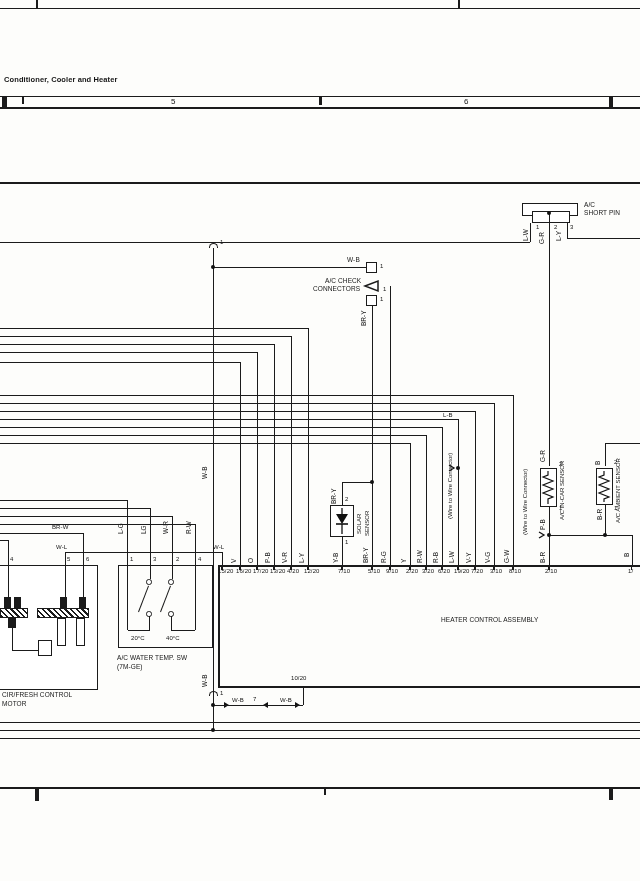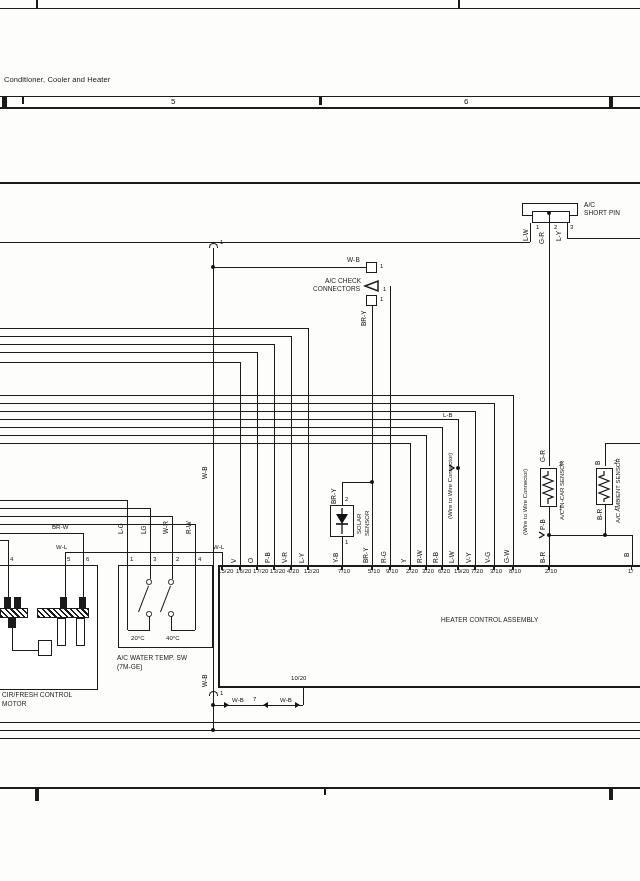--- a/index.html
+++ b/index.html
@@ -2,21 +2,21 @@
 <html><head>
 <meta charset="utf-8">
 <style>
   html,body{margin:0;padding:0;background:#9a9a9a}
   .page{position:relative;width:640px;height:881px;background:#fdfdfb;overflow:hidden;
         font-family:"Liberation Sans",sans-serif;color:#151515}
   .w{position:absolute;background:#1b1b1b}
   .lbl{position:absolute;font-size:6.5px;line-height:7.5px;white-space:nowrap;letter-spacing:.1px}
   .sm{font-size:6px;line-height:7px}
   .b8{font-size:8px;line-height:9px}
-  .ttl{font-size:7.5px;font-weight:normal;line-height:9px}
+  .ttl{font-size:7.5px;font-weight:bold;line-height:9px}
   .vl{position:absolute;font-size:6.5px;height:8px;line-height:8px;transform:rotate(-90deg);white-space:nowrap}
   .vs{font-size:6px}
   .box{position:absolute;border:1.6px solid #1b1b1b;background:#fff;box-sizing:border-box}
   .dot{position:absolute;width:4.5px;height:4.5px;border-radius:50%;background:#111}
   .hc{position:absolute;width:9px;height:5px;border:1.5px solid #1b1b1b;border-bottom:none;
       border-radius:5px 5px 0 0;box-sizing:border-box}
   .arr{position:absolute;width:0;height:0}
   .arr-r{border-left:5px solid #111;border-top:3px solid transparent;border-bottom:3px solid transparent}
   .arr-l{border-right:5px solid #111;border-top:3px solid transparent;border-bottom:3px solid transparent}
   .hatch{position:absolute;border:1px solid #1b1b1b;box-sizing:border-box;

